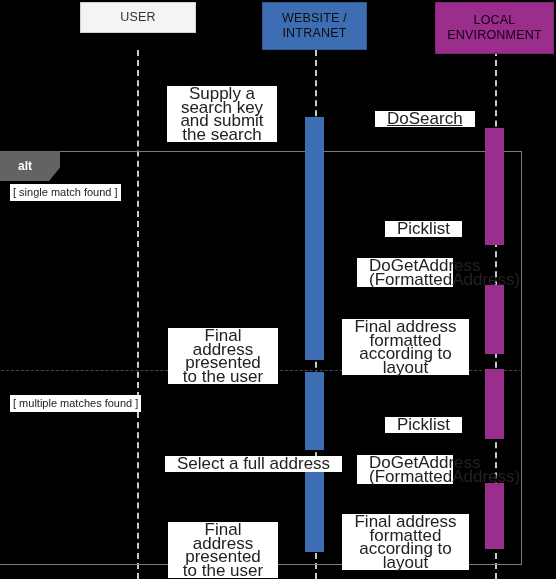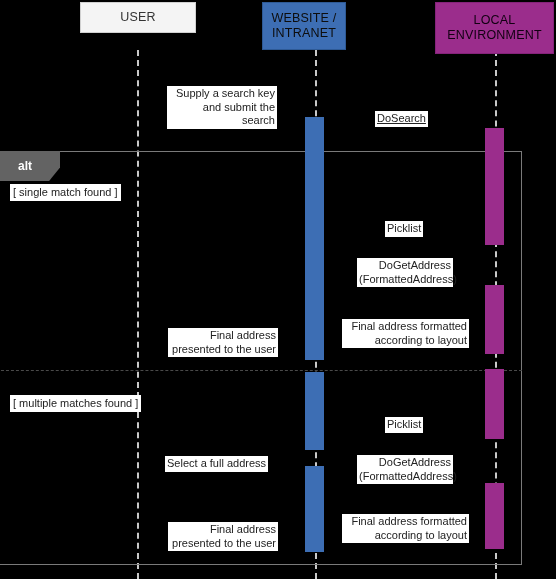--- a/index.html
+++ b/index.html
@@ -84,24 +84,24 @@
     font-size: 11px;
     line-height: 15px;
     padding: 1px 3px;
     white-space: nowrap;
     box-sizing: border-box;
   }
   .msg-label {
     position: absolute;
     background: #ffffff;
     color: #222222;
-    font-size: 11px;
+    font-size: 17px;
     line-height: 13.5px;
-    text-align: right;
-    padding: 1px 2px;
+    text-align: center;
+    padding: 1px 12px;
     box-sizing: border-box;
   }
   .msg-label.one-line { white-space: nowrap; }
 </style>
 </head>
 <body>
 
 <div id="canvas">
 
   <div class="lifeline" style="left:137px; top:50px; height:529px;"></div>
@@ -119,21 +119,21 @@
   <div class="activation web" style="left:305px; top:466px; width:19px; height:86px;"></div>
   <div class="activation local" style="left:485px; top:128px; width:19px; height:117px;"></div>
   <div class="activation local" style="left:485px; top:285px; width:19px; height:69px;"></div>
   <div class="activation local" style="left:485px; top:369px; width:19px; height:70px;"></div>
   <div class="activation local" style="left:485px; top:483px; width:19px; height:66px;"></div>
 
   <div class="participant user" style="left:80px; top:2px; width:116px; height:31px;">
     <span>USER</span>
   </div>
 
-  <div class="participant web" style="left:262px; top:2px; width:84px; height:48px;">
+  <div class="participant web" style="left:262px; top:2px; width:105px; height:48px;">
     <div>
       <div>WEBSITE /</div>
       <div>INTRANET</div>
     </div>
   </div>
 
   <div class="participant local" style="left:435px; top:2px; width:119px; height:52px;">
     <div>
       <div>LOCAL</div>
       <div>ENVIRONMENT</div>

